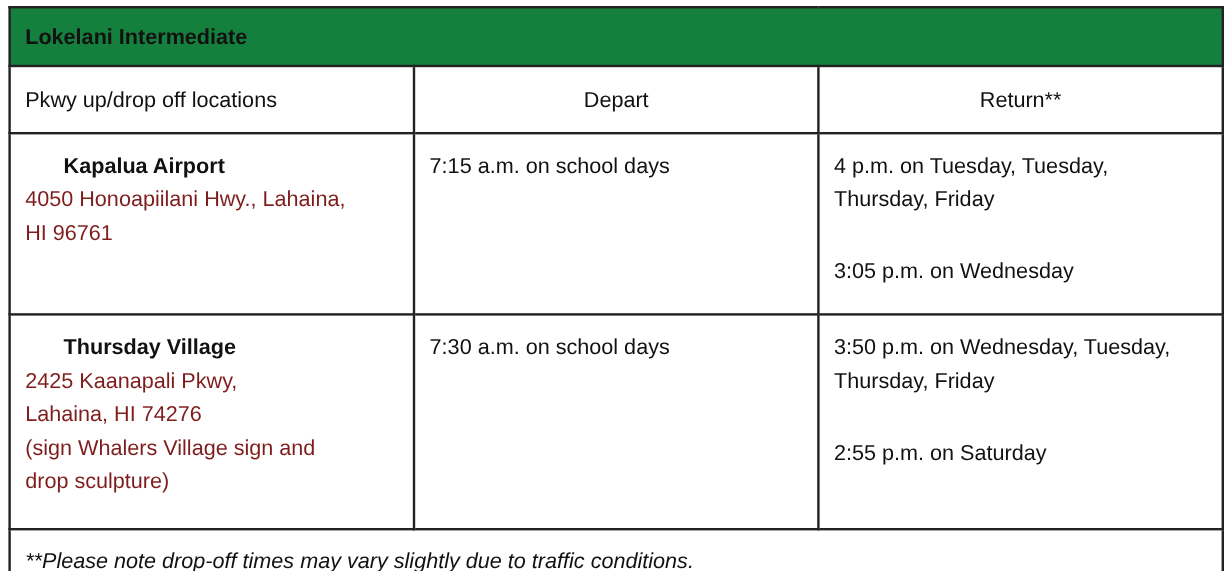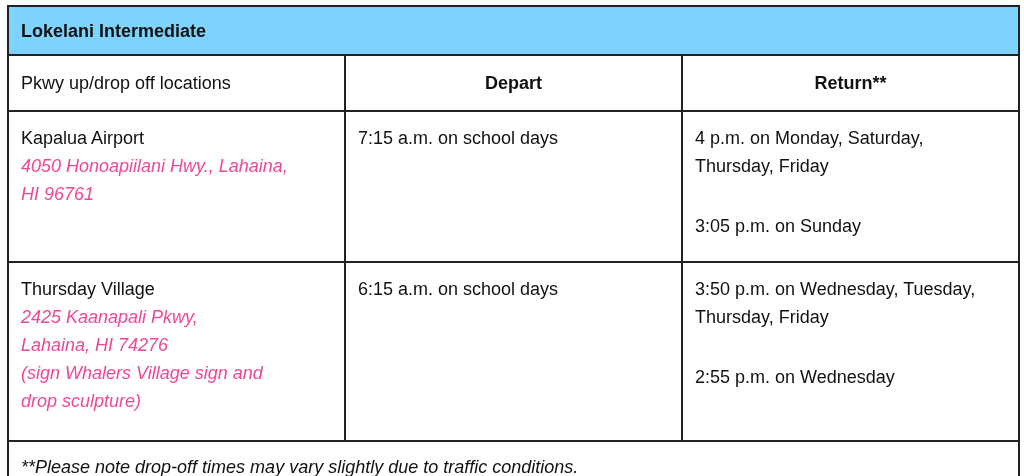--- a/index.html
+++ b/index.html
@@ -26,50 +26,50 @@
       width: 1011px;
       table-layout: fixed;
     }
     table.schedule td {
       border: 2px solid #222222;
       vertical-align: top;
       padding: 0 12px;
       line-height: 28px;
     }
     .title-cell {
-      background: #7dd3fc;
+      background: #15803d;
       font-weight: bold;
       height: 47px;
       vertical-align: middle !important;
       padding-top: 0;
     }
     .head-row td {
       height: 54px;
       vertical-align: middle !important;
     }
     .head-center {
       text-align: center;
-      font-weight: bold;
+      font-weight: normal;
     }
     .row1 td {
       height: 137px;
       padding-top: 12px !important;
     }
     .row2 td {
       height: 165px;
       padding-top: 12px !important;
     }
     .loc-name {
-      font-weight: normal;
+      font-weight: bold;
       display: block;
+      margin-left: 32px;
     }
     .loc-addr {
-      font-style: italic;
       display: block;
-      color: #ec4899;
+      color: #7f1d1d;
     }
     .gap {
       display: block;
       height: 32px;
     }
     .note-cell {
       font-style: italic;
       height: 50px;
       vertical-align: middle !important;
     }
@@ -97,40 +97,40 @@
       <td class="head-center">Return**</td>
     </tr>
     <tr class="row1">
       <td>
         <span class="loc-name">Kapalua Airport</span>
         <span class="loc-addr">4050 Honoapiilani Hwy., Lahaina,</span>
         <span class="loc-addr">HI 96761</span>
       </td>
       <td>7:15 a.m. on school days</td>
       <td>
-        <span style="display:block">4 p.m. on Monday, Saturday,</span>
+        <span style="display:block">4 p.m. on Tuesday, Tuesday,</span>
         <span style="display:block">Thursday, Friday</span>
         <span class="gap"></span>
-        <span style="display:block">3:05 p.m. on Sunday</span>
+        <span style="display:block">3:05 p.m. on Wednesday</span>
       </td>
     </tr>
     <tr class="row2">
       <td>
         <span class="loc-name">Thursday Village</span>
         <span class="loc-addr">2425 Kaanapali Pkwy,</span>
         <span class="loc-addr">Lahaina, HI  74276</span>
         <span class="loc-addr">(sign Whalers Village sign and</span>
         <span class="loc-addr">drop sculpture)</span>
       </td>
-      <td>6:15 a.m. on school days</td>
+      <td>7:30 a.m. on school days</td>
       <td>
         <span style="display:block">3:50 p.m. on Wednesday, Tuesday,</span>
         <span style="display:block">Thursday, Friday</span>
         <span class="gap"></span>
-        <span style="display:block">2:55 p.m. on Wednesday</span>
+        <span style="display:block">2:55 p.m. on Saturday</span>
       </td>
     </tr>
     <tr>
       <td colspan="3" class="note-cell">**Please note drop-off times may vary slightly due to traffic conditions.</td>
     </tr>
   </tbody>
     </table>
 </div>
 
 </body></html>

